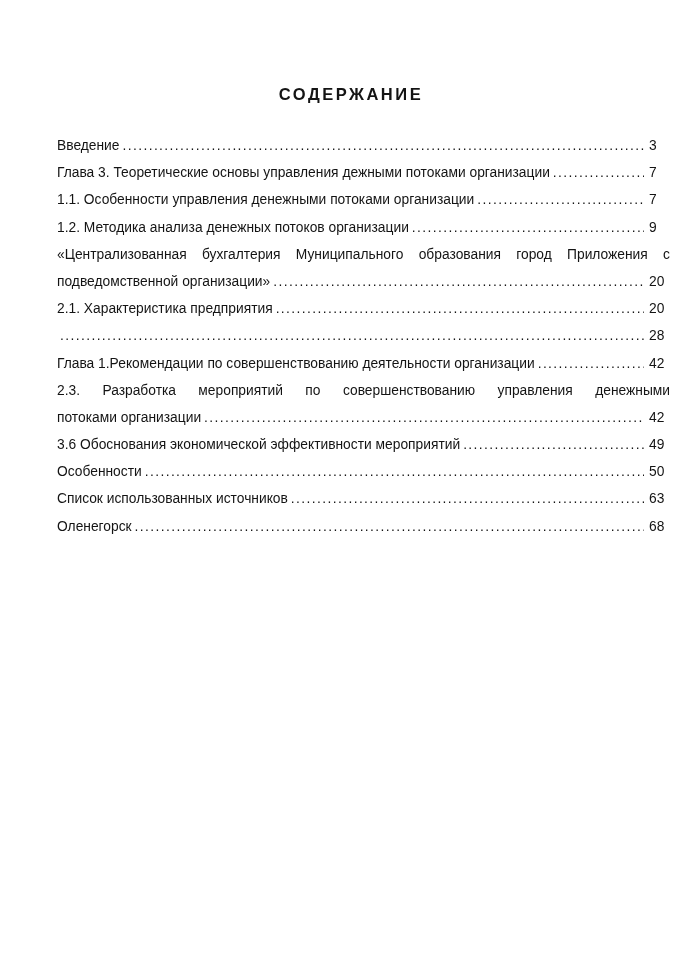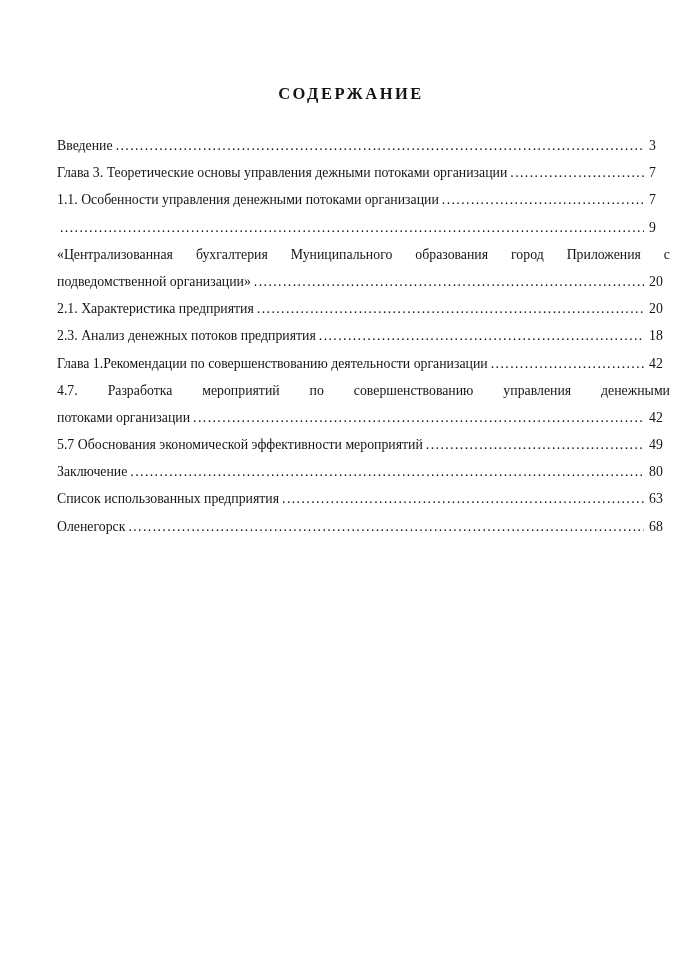--- a/index.html
+++ b/index.html
@@ -6,21 +6,21 @@
     margin: 0;
     padding: 0;
     background: #ffffff;
   }
   .page {
     position: relative;
     width: 675px;
     height: 958px;
     background: #ffffff;
     overflow: hidden;
-    font-family: Liberation Serif, serif;
+    font-family: Liberation Sans, sans-serif;
     color: #141414;
   }
   .title {
     position: absolute;
     top: 84px;
     left: 57px;
     width: 613px;
     padding-right: 25px;
     box-sizing: border-box;
     text-align: center;
@@ -94,73 +94,73 @@
       <span class="pg">7</span>
     </div>
 
     <div class="row">
       <span class="t">1.1. Особенности управления денежными потоками организации</span>
       <span class="dots"></span>
       <span class="pg">7</span>
     </div>
 
     <div class="row">
+      <span class="t">1.2. Методика анализа денежных потоков организации</span>
       <span class="dots"></span>
       <span class="pg">9</span>
     </div>
 
 
     <div class="jrow">«Централизованная бухгалтерия Муниципального образования город Приложения с</div>
 
     <div class="row">
       <span class="t">подведомственной организации»</span>
       <span class="dots"></span>
       <span class="pg">20</span>
     </div>
 
     <div class="row">
       <span class="t">2.1. Характеристика предприятия</span>
       <span class="dots"></span>
       <span class="pg">20</span>
     </div>
 
     <div class="row">
-      <span class="t">2.3. Анализ денежных потоков предприятия</span>
       <span class="dots"></span>
-      <span class="pg">18</span>
+      <span class="pg">28</span>
     </div>
 
     <div class="row">
       <span class="t">Глава 1.Рекомендации по совершенствованию деятельности организации</span>
       <span class="dots"></span>
       <span class="pg">42</span>
     </div>
 
-    <div class="jrow">4.7. Разработка мероприятий по совершенствованию управления денежными</div>
+    <div class="jrow">2.3. Разработка мероприятий по совершенствованию управления денежными</div>
 
     <div class="row">
       <span class="t">потоками организации</span>
       <span class="dots"></span>
       <span class="pg">42</span>
     </div>
 
     <div class="row">
-      <span class="t">5.7 Обоснования экономической эффективности мероприятий</span>
+      <span class="t">3.6 Обоснования экономической эффективности мероприятий</span>
       <span class="dots"></span>
       <span class="pg">49</span>
     </div>
 
     <div class="row">
-      <span class="t">Заключение</span>
+      <span class="t">Особенности</span>
       <span class="dots"></span>
-      <span class="pg">80</span>
+      <span class="pg">50</span>
     </div>
 
     <div class="row">
-      <span class="t">Список использованных предприятия</span>
+      <span class="t">Список использованных источников</span>
       <span class="dots"></span>
       <span class="pg">63</span>
     </div>
 
     <div class="row">
       <span class="t">Оленегорск</span>
       <span class="dots"></span>
       <span class="pg">68</span>
     </div>
 

